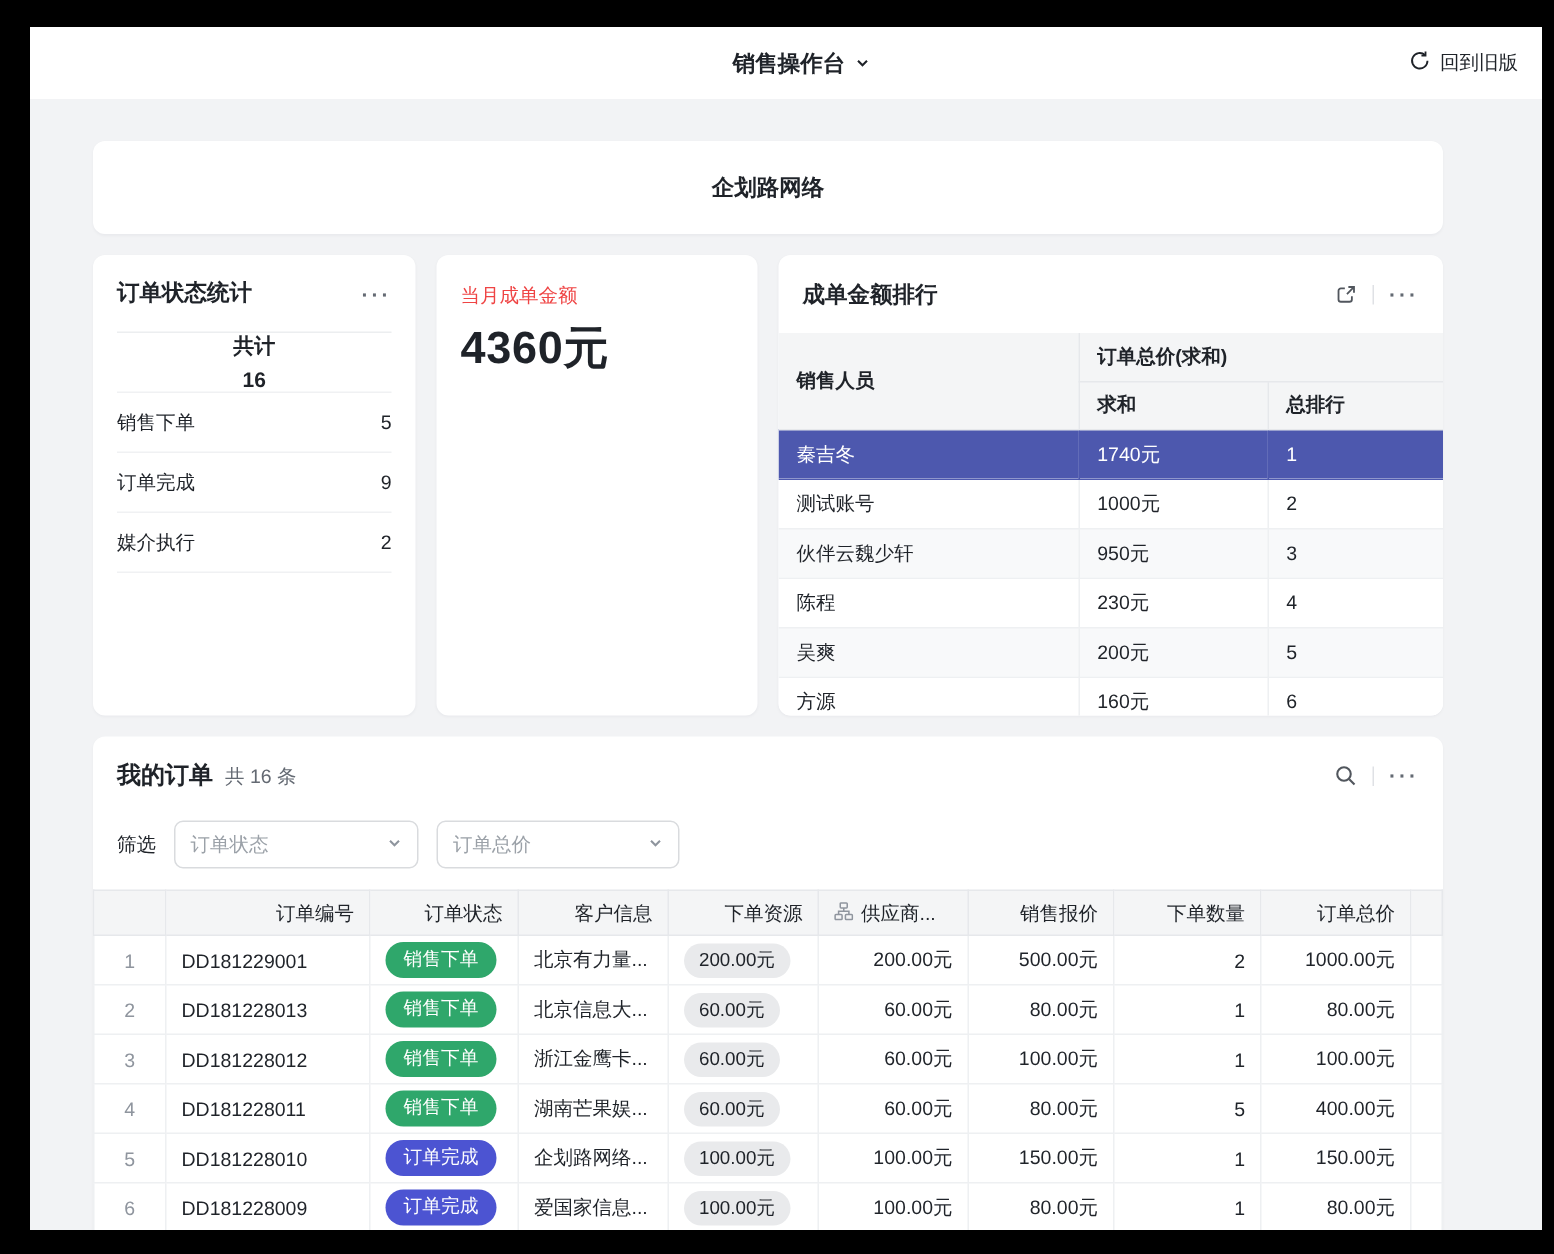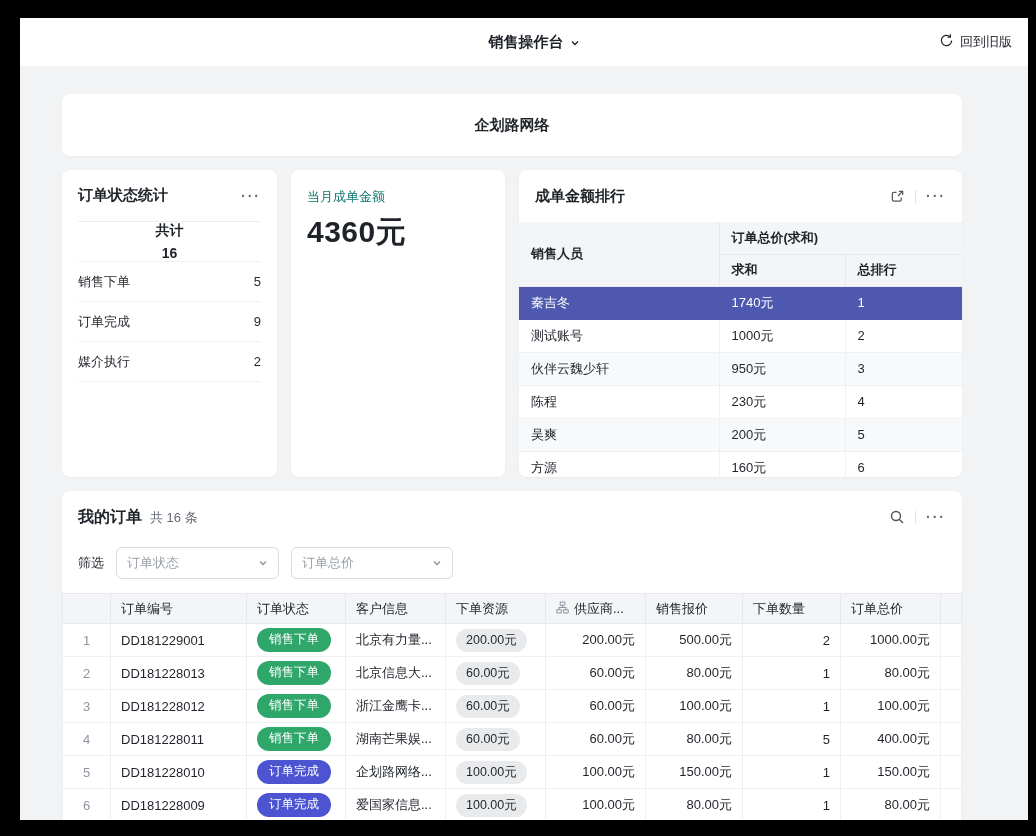--- a/index.html
+++ b/index.html
@@ -31,21 +31,21 @@
   .more { color:#646a73; font-weight:700; letter-spacing:2px; cursor:pointer; font-size:14px; line-height:1; }
 
   
   .status-card { width:215px; flex:none; padding:0 16px; }
   .status-card .card-head { border-bottom:1px solid #eceef0; }
   .status-row { height:40px; display:flex; align-items:center; justify-content:space-between; font-size:13px; border-bottom:1px solid #f0f1f3; }
   .status-row.bold { font-weight:700; font-size:14px;flex-direction:column; }
 
   
   .amount-card { width:214px; flex:none; padding:18px 16px; }
-  .amount-title { font-size:13px; color:#0f766e; }
+  .amount-title { font-size:13px; color:#ef4444; }
   .amount-value { font-size:30px; font-weight:700; margin-top:6px; letter-spacing:.5px; }
 
   
   .ranking-card { flex:1; display:flex; flex-direction:column; }
   .ranking-card .card-head { padding:0 16px; flex:none; }
   .head-icons { display:flex; align-items:center; gap:10px; }
   .icon-btn { display:flex; align-items:center; cursor:pointer; }
   .vdivider { width:1px; height:13px; background:#dfe1e5; }
 
   table { width:100%; border-collapse:collapse; table-layout:fixed; font-size:13px; }
@@ -62,21 +62,21 @@
   .orders-head { height:52px; padding:0 16px; display:flex; align-items:center; justify-content:space-between; }
   .orders-title-wrap { display:flex; align-items:baseline; gap:8px; }
   .orders-title-wrap h2 { font-size:16px; font-weight:700; }
   .count { font-size:13px; color:#646a73; }
   .filter-row { display:flex; align-items:center; gap:12px; padding:4px 16px 14px; }
   .filter-label { font-size:13px; }
   .select { width:163px; height:32px; border:1px solid #d9dbde; border-radius:6px; background:#fff;
     display:flex; align-items:center; justify-content:space-between; padding:0 10px; cursor:pointer; }
   .select .ph { font-size:13px; color:#9ba1a8; }
 
-  .orders-table th { background:#f4f5f6; height:30px; font-weight:400; text-align:left; padding:0 10px;
+  .orders-table th { background:#f4f5f6; height:30px; font-weight:400; text-align:right; padding:0 10px;
     border:1px solid #e6e8eb; white-space:nowrap; overflow:hidden; }
   .orders-table td { height:33px; padding:0 10px; border:1px solid #eef0f2; background:#fff; white-space:nowrap; overflow:hidden; }
   .orders-table .c-idx { color:#8f959e; text-align:center; padding:0; }
   .orders-table .num { text-align:right; }
   .sup-head { display:flex; align-items:center; gap:5px; }
 
   .badge { display:inline-block; padding:3px 12px; border-radius:999px; font-size:12.5px; color:#fff; line-height:1.4; }
   .badge.green { background:var(--green); }
   .badge.indigo { background:var(--indigo); }
   .pill { display:inline-block; background:#e9eaec; border-radius:999px; padding:3px 10px; font-size:12.5px; }

